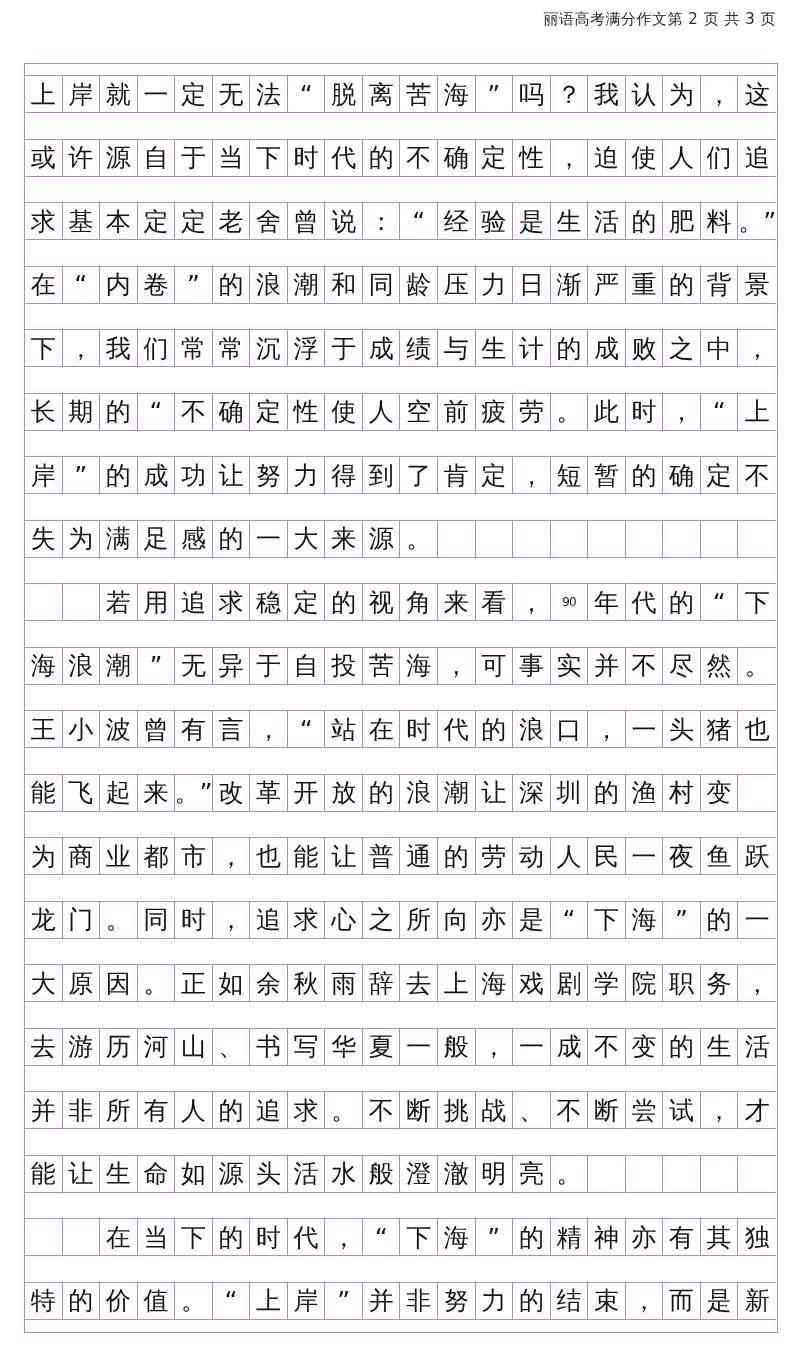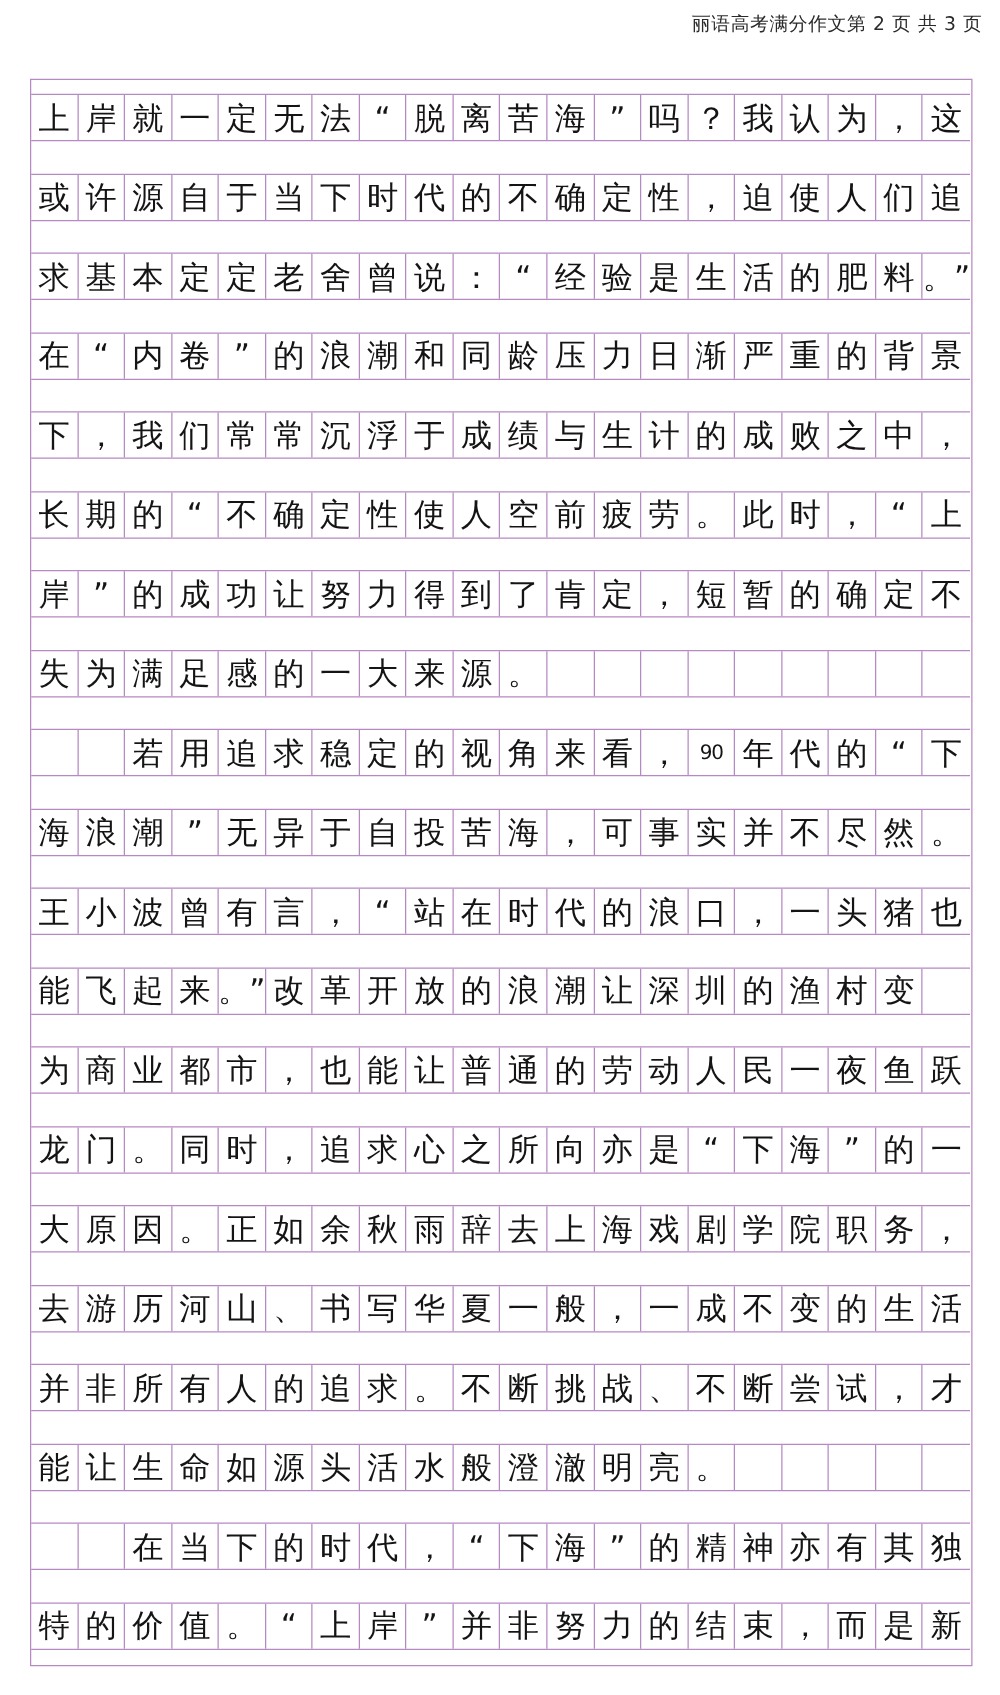--- a/index.html
+++ b/index.html
@@ -10,21 +10,21 @@
     body {
       width: 800px;
       height: 1356px;
       position: relative;
       overflow: hidden;
       font-family: "DejaVu Sans", sans-serif;
     }
     .header {
       position: absolute;
       top: 10px;
-      right: 14px;
+      right: 24px;
       font-family: "DejaVu Sans", sans-serif;
       font-size: 15px;
       color: #2a2a2a;
       letter-spacing: 0.5px;
       white-space: pre;
       margin-left: 24px;
     }
     .sheet {
       position: absolute;
       left: 24px;
@@ -56,21 +56,21 @@
       font-family: "DejaVu Sans", sans-serif;
       font-size: 25px;
       color: #141414;
       line-height: 1;
       overflow: visible;
     }
     .cell:last-child {
       border-right: none;
     }
     .cell.num {
-      font-size: 16px;
+      font-size: 12px;
       letter-spacing: -1px;
     }
   </style>
 </head>
 <body>
 
 <div class="header">丽语高考满分作文第 2 页 共 3 页</div>
 
 <div class="sheet" id="sheet">
     <div class="grid-row" style="top: 11px;">

